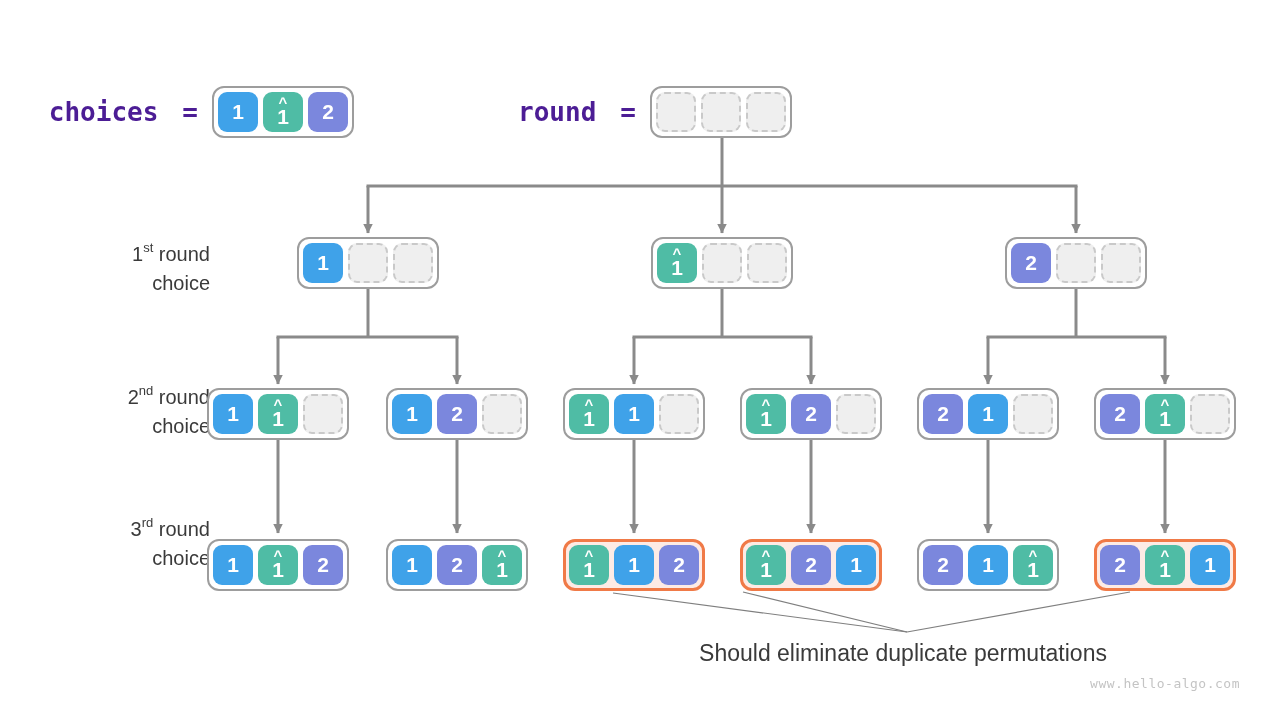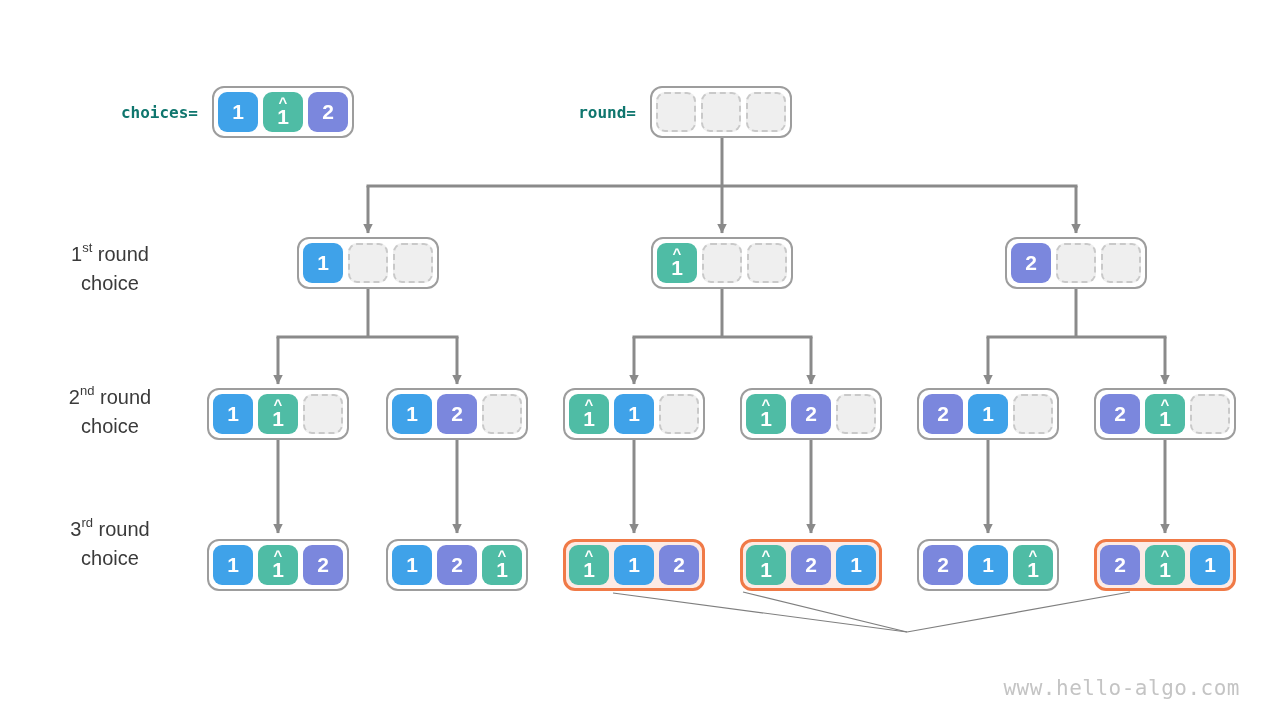--- a/index.html
+++ b/index.html
@@ -32,37 +32,37 @@
   .c-purple{background:var(--two);}
   .c-empty{background:#efefef;border:2px dashed #c9c9c9;}
   .hat{display:block;height:9px;line-height:9px;font-size:15px;font-weight:700;}
   .digit{display:block;line-height:20px;}
 
   
   .eq-group{position:absolute;top:86px;display:flex;align-items:center;}
   .eq-label{
     position:absolute;right:calc(100% + 14px);white-space:nowrap;
     font-family:"DejaVu Sans Mono","Liberation Mono",monospace;
-    font-weight:700;font-size:16px;color:#0f766e;display:flex;gap:0;
+    font-weight:700;font-size:26px;color:#4c1d95;display:flex;gap:24px;
   }
   
   .row-label{
-    position:absolute;left:10px;width:200px;text-align:center;
+    position:absolute;left:10px;width:200px;text-align:right;
     font-size:20px;line-height:29px;color:#3a3a3a;
   }
   .row-label sup{font-size:13px;position:relative;top:-1px;}
 
   .note-text{
     position:absolute;left:653px;top:640px;width:500px;text-align:center;
     font-size:23px;color:#3a3a3a;
   }
   .site-credit{
     position:absolute;right:40px;top:676px;
     font-family:"DejaVu Sans Mono","Liberation Mono",monospace;
-    font-size:21px;color:#c4c4c4;letter-spacing:0.5px;
+    font-size:13px;color:#c4c4c4;letter-spacing:0.5px;
   }
 </style>
 </head>
 <body>
 
 <div class="canvas">
 
   <svg class="wires" viewBox="0 0 1280 720">
     <defs>
       <marker id="arw" markerUnits="userSpaceOnUse" markerWidth="12" markerHeight="12" refX="9.5" refY="5" orient="auto">
@@ -299,14 +299,15 @@
         <div class="cell c-teal">
           <span class="hat">^</span>
           <span class="digit">1</span>
         </div>
         <div class="cell c-blue">
           <span class="digit">1</span>
         </div>
       </div>
     </div>
 
+  <div class="note-text">Should eliminate duplicate permutations</div>
   <div class="site-credit">www.hello-algo.com</div>
 </div>
 
 </body></html>

